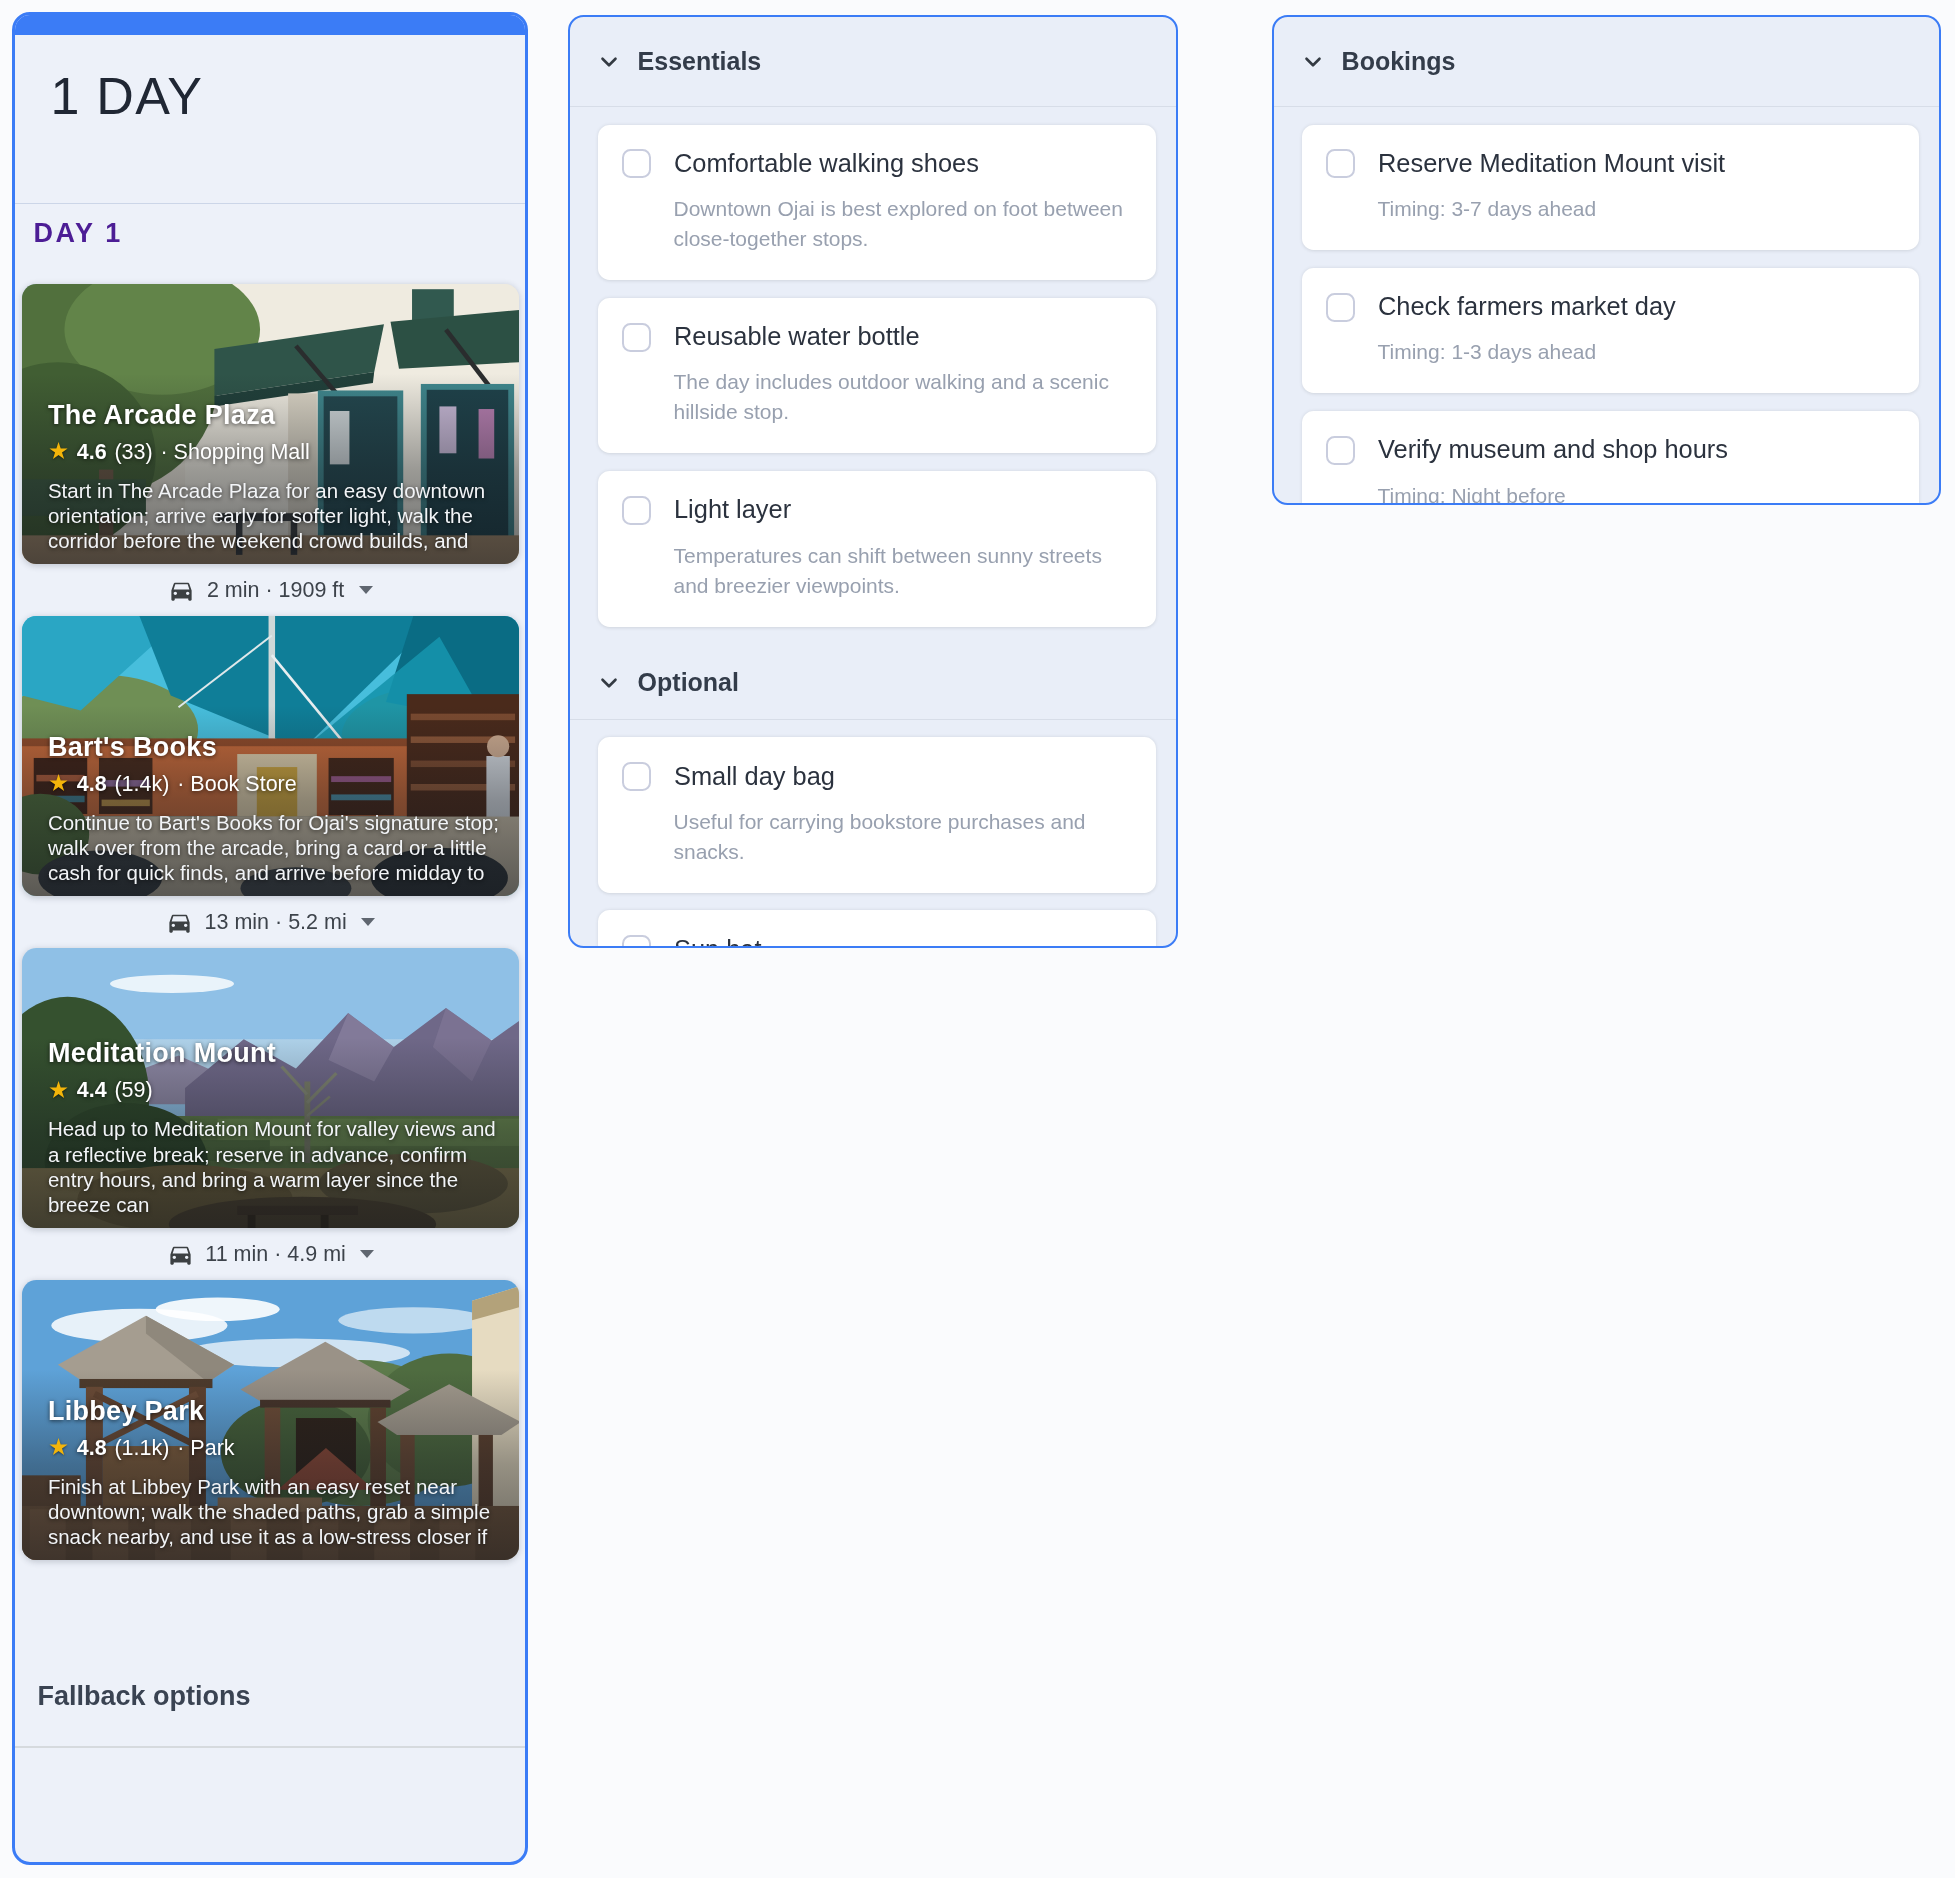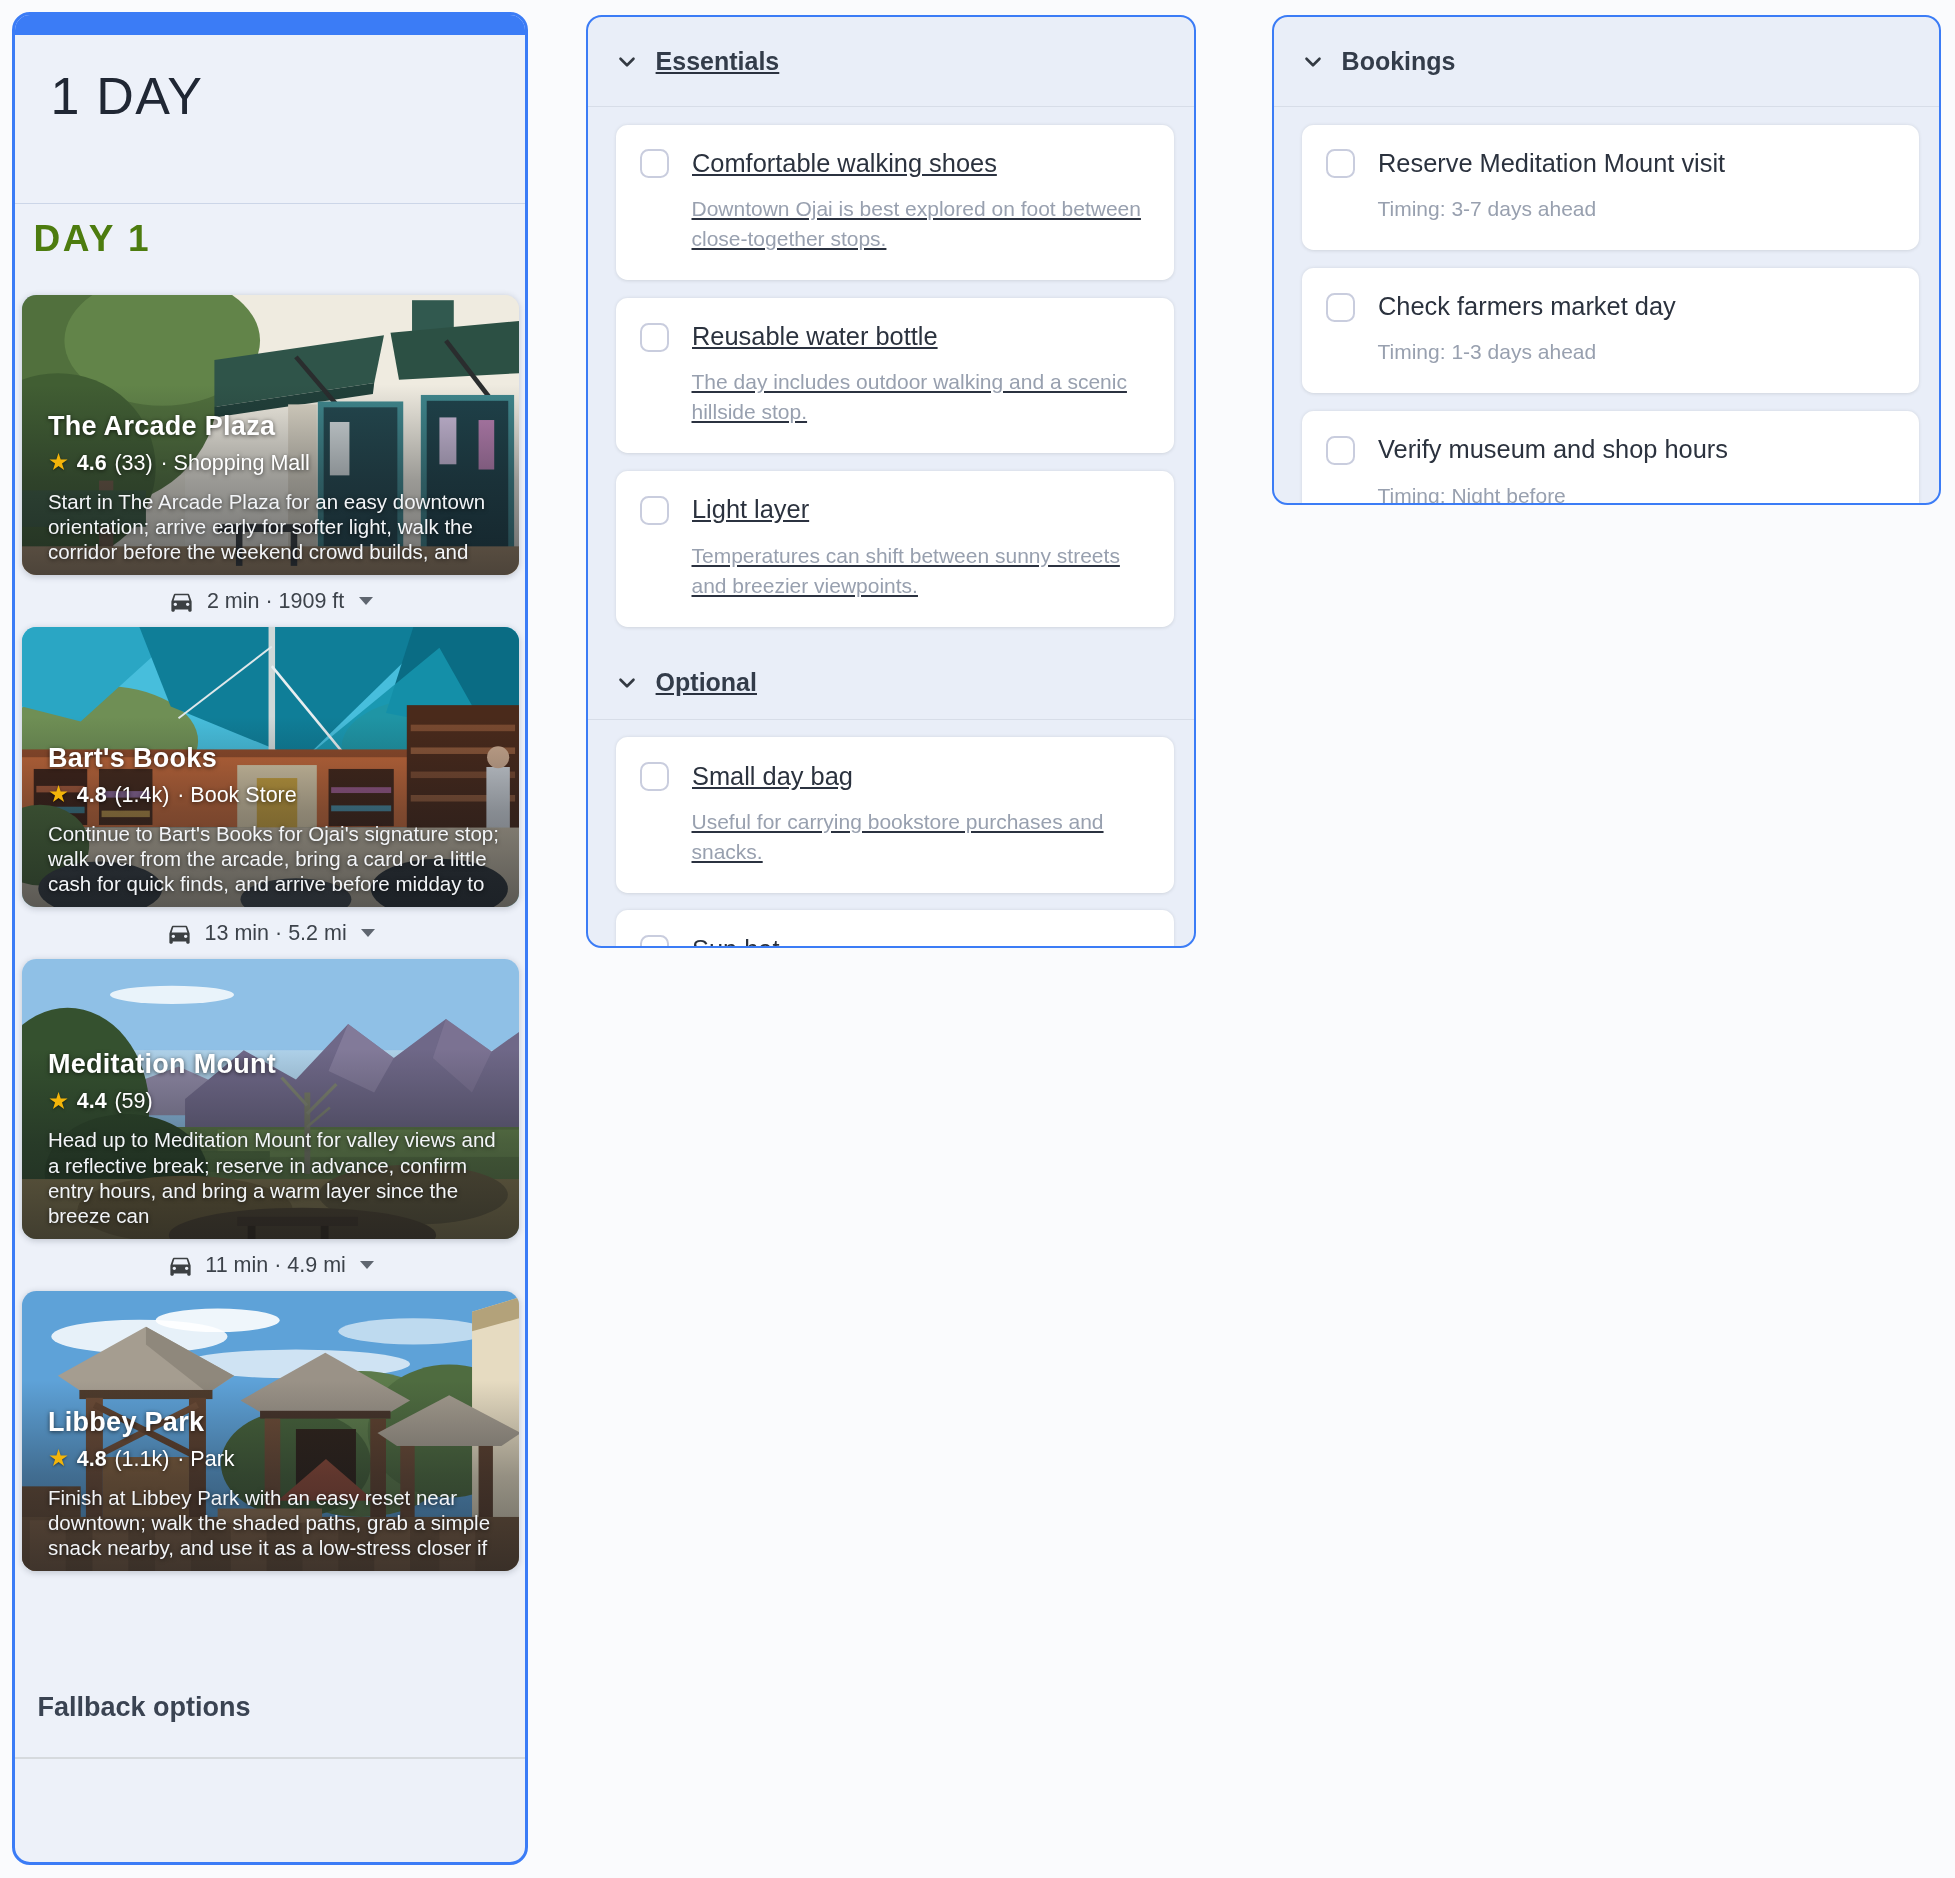--- a/index.html
+++ b/index.html
@@ -9,37 +9,37 @@
     font-family:"Liberation Sans", sans-serif;
     color:#2b3240;
     -webkit-font-smoothing:antialiased;
   }
   .panel{position:absolute;box-sizing:border-box;border:2px solid #3b7cf6;border-radius:15.6px;background:#e9eef8;overflow:hidden;}
   
   .panel.left{left:12.4px;top:12.4px;width:516px;height:1853px;border-width:3.9px;border-radius:18px;background:#edf1f9;}
   .lp-topbar{height:19.6px;background:#3b7cf6;}
   .lp-header{height:169px;box-sizing:border-box;border-bottom:1.3px solid #ccd6e8;padding:31px 0 0 35px;}
   .lp-header h1{margin:0;font-size:52px;font-weight:400;letter-spacing:1.3px;color:#202734;}
-  .lp-day{margin:14.3px 0 35px 18px;font-size:37px;font-weight:700;letter-spacing:2.6px;color:#4d7c0f;}
+  .lp-day{margin:14.3px 0 35px 18px;font-size:27px;font-weight:700;letter-spacing:2.6px;color:#4c1d95;}
   .stop-card{position:relative;height:280px;margin:0 6.5px;border-radius:14.3px;overflow:hidden;box-shadow:0 1.3px 6.5px rgba(40,50,70,.22);}
   .stop-card svg.photo{position:absolute;inset:0;width:100%;height:100%;display:block;}
   .scrim{position:absolute;inset:0;background:linear-gradient(180deg,rgba(18,22,28,0) 32%,rgba(18,22,28,.38) 66%,rgba(14,18,24,.60) 100%);}
   .overlay{position:absolute;left:26px;right:17px;bottom:10.4px;color:#fff;text-shadow:0 1.3px 4.6px rgba(0,0,0,.65);}
   .overlay h2{margin:0;font-size:27px;font-weight:700;letter-spacing:0.3px;}
   .rating{display:flex;align-items:center;gap:7.8px;margin-top:9px;font-size:21.5px;}
   .rating .star{color:#f3b50a;font-size:23.5px;line-height:1;text-shadow:0 0.7px 2.6px rgba(0,0,0,.5);}
   .rating b{font-weight:700;}
   .overlay p{margin:13px 0 0;font-size:20.5px;line-height:25.4px;color:#f2f4f7;font-weight:400;}
   .leg{height:52px;display:flex;align-items:center;justify-content:center;gap:11.7px;font-size:21.5px;color:#3d434b;}
   .leg svg{width:27px;height:27px;}
   .caret{width:0;height:0;border-left:7.2px solid transparent;border-right:7.2px solid transparent;border-top:8.5px solid #5f6670;margin-left:2.6px;}
   .fallback{margin:121px 0 0 22px;font-size:27px;font-weight:700;color:#3a4352;}
   .lp-divider{margin-top:34px;border-bottom:2px solid #d6dade;}
   
-  .panel.mid{left:586px;top:15px;width:610px;height:933px;text-decoration:underline;}
+  .panel.mid{left:568px;top:15px;width:610px;height:933px;}
   .panel.right{left:1272px;top:15px;width:669px;height:490px;}
   .sec-header{height:89px;display:flex;align-items:center;gap:15.6px;padding-left:26px;}
   .sec-header svg{width:26px;height:26px;flex:0 0 auto;}
   .sec-header h2{margin:0;font-size:25px;font-weight:700;color:#333c4a;}
   .sec-divider{border-bottom:1.3px solid #d7dde8;}
   .cards{padding:17.6px 20px 2.6px;}
   .check-card{background:#fff;border-radius:11.7px;padding:23.5px 23.5px 26px;margin-bottom:17.6px;box-shadow:0 0.7px 3.3px rgba(60,64,67,.14);margin-left:8px;}
   .row{display:flex;align-items:flex-start;gap:23.5px;}
   .checkbox{flex:0 0 auto;width:29px;height:29px;box-sizing:border-box;border:2.6px solid #c9cdde;border-radius:8.5px;background:#fff;margin-top:1.3px;}
   .item-title{font-size:25.4px;color:#2b323e;line-height:1.2;}

